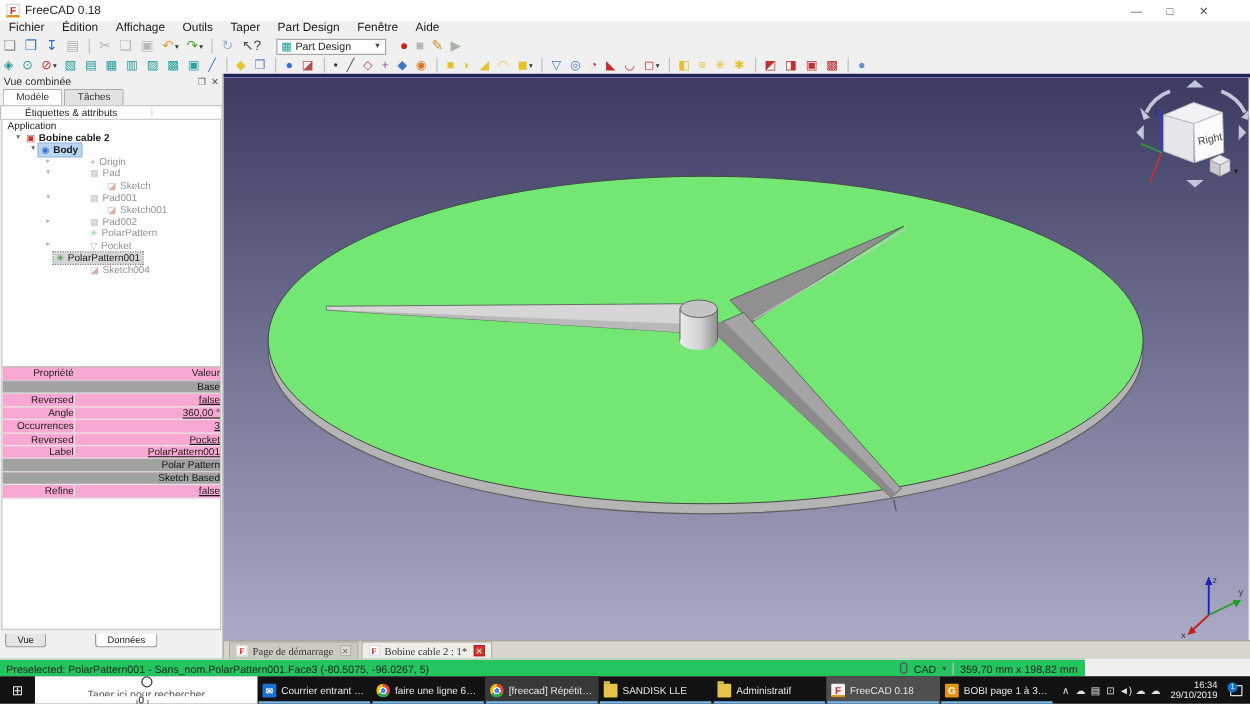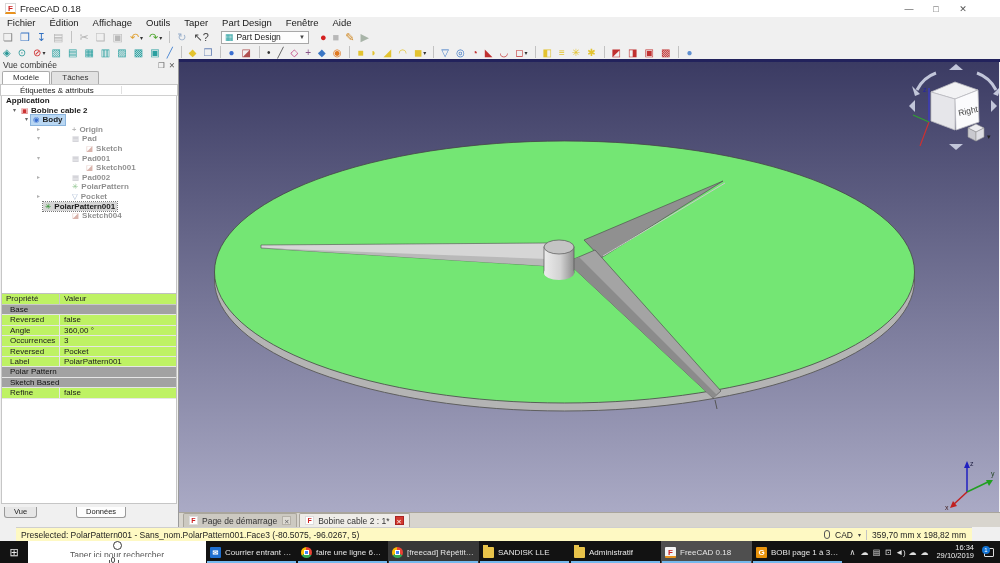--- a/index.html
+++ b/index.html
@@ -39,62 +39,62 @@
   #combo-tabs .ctab.active { background:#ffffff; }
   #tree-header { height:12px; line-height:11px; background:#ffffff; border:1px solid #c6c6c6; border-bottom:1px solid #d0d0d0; padding-left:19px; font-size:8px; color:#222; position:relative; }
   #tree-header::after { content:""; position:absolute; right:55px; top:1px; bottom:1px; width:1px; background:#e0e0e0; }
   #panel-white { position:absolute; top:37px; left:1px; right:1px; bottom:23px; background:#ffffff; border:1px solid #c6c6c6; border-top:none; overflow:hidden; }
 
   .trow { display:flex; align-items:center; height:9.6px; line-height:9.6px; white-space:nowrap; }
   .texp { width:9px; font-size:6px; color:#666; text-align:center; flex:none; }
   .titem { display:inline-flex; align-items:center; padding:0 2px; }
   .tico::before { content:attr(data-icon-glyph); }
   .tico { font-size:7.5px; margin-right:3px; }
-  .tlab { font-size:8px; color:#1a1a1a;font-weight:bold; }
+  .tlab { font-size:8px; color:#1a1a1a; }
   .trow.bold .tlab { font-weight:bold; }
   .trow.muted { opacity:.5;gap:27px; }
   .trow.sel-blue .titem { background:#b9d7f3; outline:1px solid #8ab4dd; }
   .trow.sel-grey .titem { background:#d6d6d6; outline:1px dotted #777; }
   .tico[data-icon="document-icon"]::before { content:"▣"; color:#cc3333; }
   .tico[data-icon="body-icon"]::before { content:"◉"; color:#3a6ed0; }
   .tico[data-icon="origin-icon"]::before { content:"+"; color:#777; font-weight:bold; }
   .tico[data-icon="pad-icon"]::before { content:"▦"; color:#8a8a99; }
   .tico[data-icon="sketch-icon"]::before { content:"◪"; color:#b46a5a; }
   .tico[data-icon="polarpattern-icon"]::before { content:"✳"; color:#2a8f2a; }
   .tico[data-icon="pocket-icon"]::before { content:"▽"; color:#5577aa; }
 
   
-  #prop-table { position:absolute; top:197px; left:0; right:0; border-top:1px solid #c0c0c0; background:#bef264; }
+  #prop-table { position:absolute; top:197px; left:0; right:0; border-top:1px solid #c0c0c0; background:#f9a8d4;text-align:right; }
   .phead { display:flex; height:11px; line-height:10px; border-bottom:1px solid #c9c9c9; font-size:8px; color:#222; }
   .phead span:first-child { width:58px; padding-left:4px; border-right:1px solid #c9c9c9; }
   .phead span:last-child { flex:1; padding-left:4px; }
   .prow { display:flex; height:10.4px; line-height:10px; border-bottom:1px solid #e6e6e6; font-size:8px; color:#1a1a1a; }
   .pname { width:58px; padding-left:8px; border-right:1px solid #e6e6e6; overflow:hidden; }
-  .pval { flex:1; padding-left:4px; overflow:hidden; }
+  .pval { flex:1; padding-left:4px; overflow:hidden;text-decoration:underline; }
   .prow[data-type="group"] { background:#a2a2a2; color:#111; }
   .prow[data-type="group"] .pname { width:auto; flex:1; border-right:none; }
 
   #panel-bottom-tabs { position:absolute; bottom:9px; left:4px; display:flex; font-size:7.5px; color:#222;gap:37px; }
   .btab { padding:0 9px; line-height:10px; border:1px solid #9a9a9a; border-top:none; background:#e6e6e6; transform:skewX(0deg); border-radius:0 0 3px 3px; margin-right:2px; }
   .btab.active { background:#fdfdfd; }
 
   
   #viewport { height:453px; position:relative; border-top:3px solid #22225c; overflow:hidden; }
   #scene { position:absolute; top:0; left:0; }
 
   
-  #doctabs { height:15px; background:#d8d5ce; border-top:1px solid #a9a59c; display:flex; align-items:flex-end; padding-left:4px; font-size:8.5px; color:#333; }
+  #doctabs { height:15px; background:#d8d5ce; border-top:1px solid #a9a59c; display:flex; align-items:flex-end; padding-left:4px; font-size:8.5px; color:#333;font-family:Liberation Serif, serif; }
   .dtab { display:flex; align-items:center; height:14px; padding:0 5px; border:1px solid #a9a59c; border-bottom:none; background:#ccc9c1; margin-right:2px; border-radius:2px 2px 0 0; }
   .dtab.active { background:#efede8; }
   .dico { width:9px; height:9px; background:#fff; border:1px solid #ddd; color:#cc2222; font-weight:bold; font-size:7px; line-height:8px; text-align:center; margin-right:4px; }
   .dclose { width:9px; height:9px; margin-left:5px; font-size:6.5px; line-height:9px; text-align:center; color:#666; background:#dedbd4; border:1px solid #b5b1a8; }
   .dtab.active .dclose { background:#d23b2f; border-color:#a22; color:#fff; }
 
   
-  #statusbar { position:absolute; top:527px; left:16px; width:956px; height:14px; background:#fef9c3; border-top:1px solid #cfcfcf; display:flex; align-items:center; font-size:8.5px; color:#222; }
+  #statusbar { position:absolute; top:527px; left:0; width:868px; height:14px; background:#22c55e; border-top:1px solid #cfcfcf; display:flex; align-items:center; font-size:8.5px; color:#222; }
   #status-msg { padding-left:5px; }
   #status-right { margin-left:auto; display:flex; align-items:center; gap:5px; padding-right:6px; }
   #mouse-ico { width:6px; height:9px; border:1px solid #555; border-radius:3px; }
   #nav-style-caret { font-size:6px; color:#444; }
   #status-sep { width:1px; height:10px; background:#c4c4c4; }
 
   
   #taskbar { position:absolute; top:541px; left:0; width:1000px; height:22px; background:#121212; display:flex; align-items:stretch; color:#eee; }
   #start-btn { width:28px; display:flex; align-items:center; justify-content:center; color:#e8e8e8; font-size:11px; }
   #search-box { width:178px; background:#ffffff; display:flex; align-items:center; color:#555; font-size:8.5px;flex-direction:column; }

